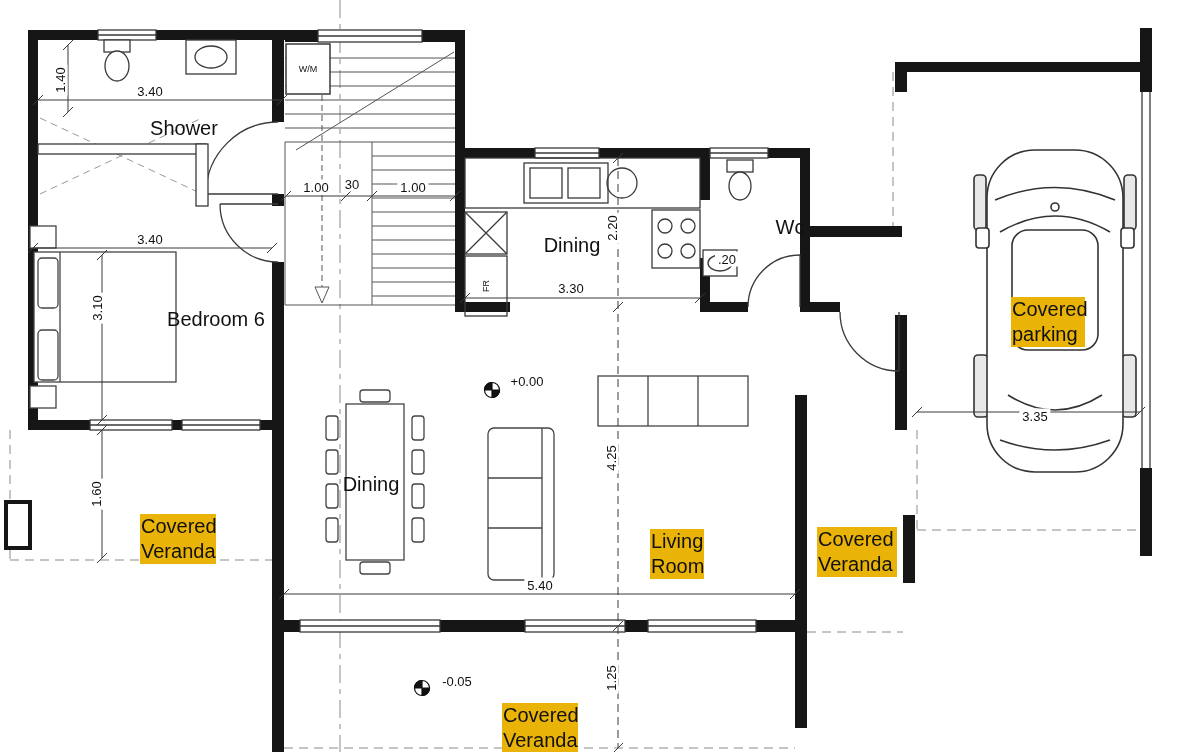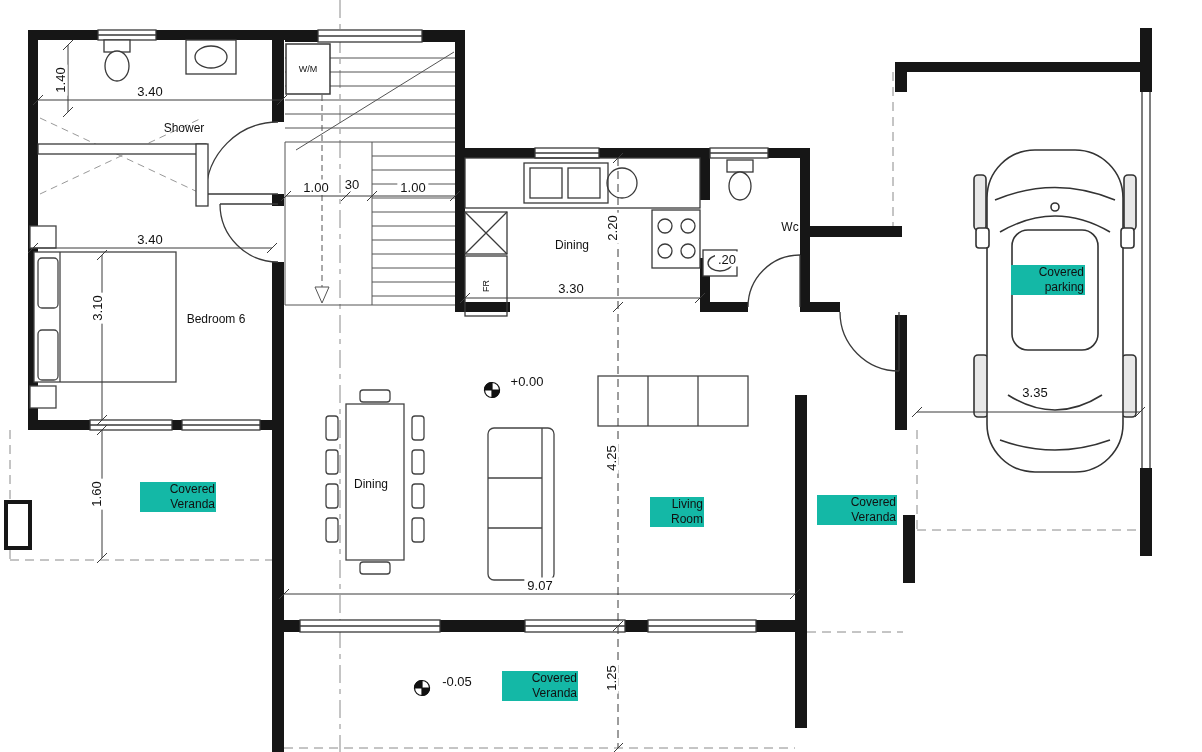--- a/index.html
+++ b/index.html
@@ -1,20 +1,20 @@
 <!DOCTYPE html>
 <html><head>
 <meta charset="utf-8">
 <style>
   html,body{margin:0;padding:0;background:#fff;}
   .plan{position:relative;width:1202px;height:752px;background:#fff;overflow:hidden;
         font-family:"Liberation Sans",sans-serif;color:#111;}
   .plan svg{position:absolute;left:0;top:0;}
-  .lbl{position:absolute;transform:translate(-50%,-50%);font-size:12px;white-space:pre;z-index:5;}
-  .wrap{white-space:normal;text-align:right;line-height:1.25;background:#14b8a6;padding:0 1px;}
+  .lbl{position:absolute;transform:translate(-50%,-50%);font-size:20px;white-space:pre;z-index:5;}
+  .wrap{white-space:normal;text-align:left;line-height:1.25;background:#eab308;padding:0 1px;margin-top:42px;}
   .dim{font-size:13px;background:#fff;padding:0 3px;}
   .rot{transform:translate(-50%,-50%) rotate(-90deg);}
   .tiny{font-size:9px;background:#fff;padding:0 1px;}
 </style>
 </head>
 <body>
 
 <div class="plan">
 
 <svg width="1202" height="752" viewBox="0 0 1202 752">
@@ -233,21 +233,21 @@
 <div class="lbl dim rot" style="left:60px;top:80px">1.40</div>
 <div class="lbl dim" style="left:316px;top:187px">1.00</div>
 <div class="lbl dim" style="left:352px;top:184px">30</div>
 <div class="lbl dim" style="left:413px;top:187px">1.00</div>
 <div class="lbl dim" style="left:150px;top:239px">3.40</div>
 <div class="lbl dim rot" style="left:97px;top:308px">3.10</div>
 <div class="lbl dim rot" style="left:612px;top:228px">2.20</div>
 <div class="lbl dim" style="left:571px;top:288px">3.30</div>
 <div class="lbl dim" style="left:727px;top:259px">.20</div>
 <div class="lbl dim rot" style="left:611px;top:458px">4.25</div>
-<div class="lbl dim" style="left:540px;top:585px">9.07</div>
+<div class="lbl dim" style="left:540px;top:585px">5.40</div>
 <div class="lbl dim rot" style="left:96px;top:494px">1.60</div>
 <div class="lbl dim rot" style="left:611px;top:678px">1.25</div>
-<div class="lbl dim" style="left:1035px;top:392px">3.35</div>
+<div class="lbl dim" style="left:1035px;top:416px">3.35</div>
 
 <div class="lbl dim" style="left:527px;top:381px">+0.00</div>
 <div class="lbl dim" style="left:457px;top:681px">-0.05</div>
 
 </div>
 
 </body></html>

